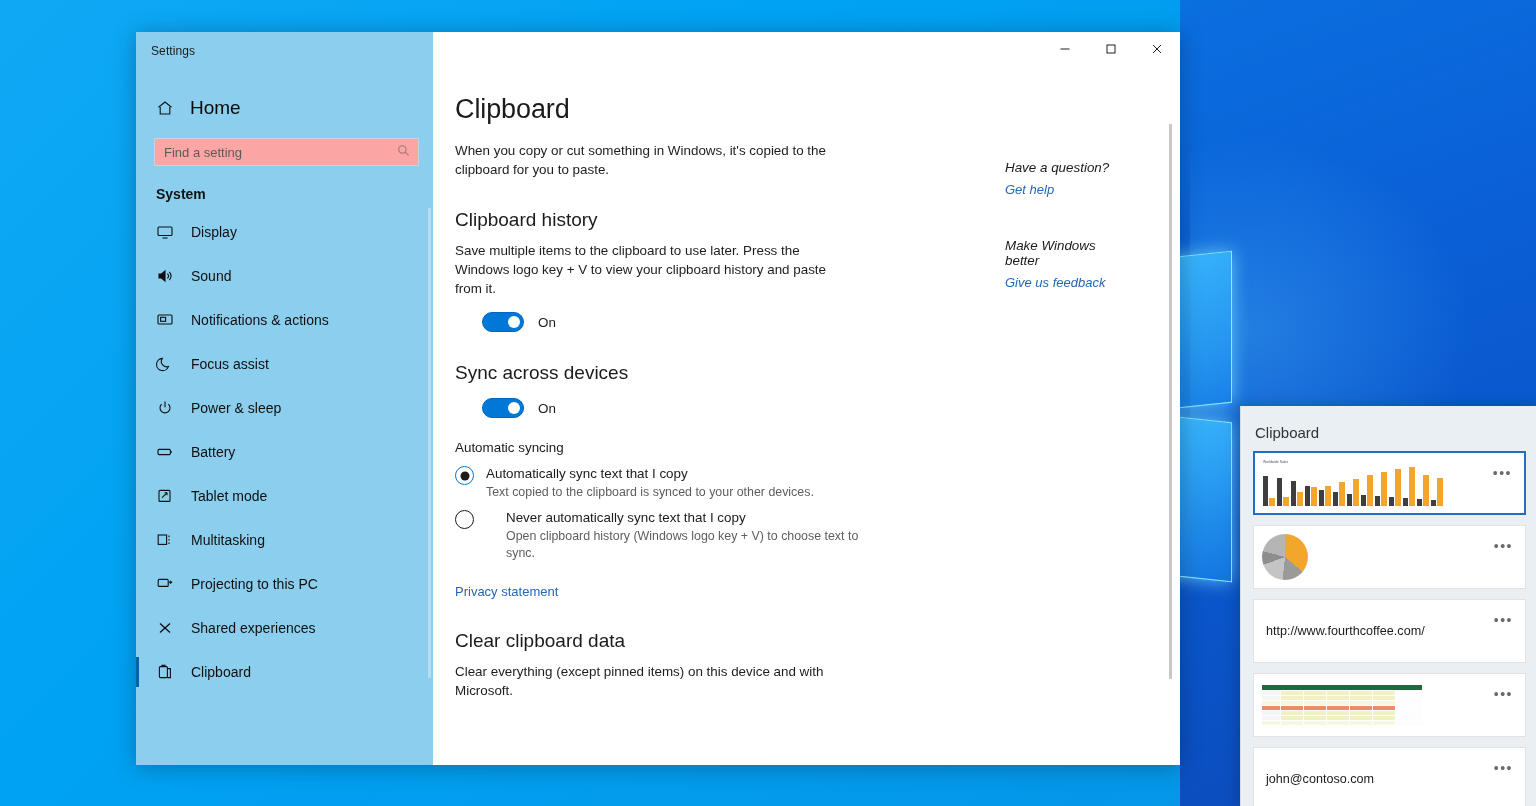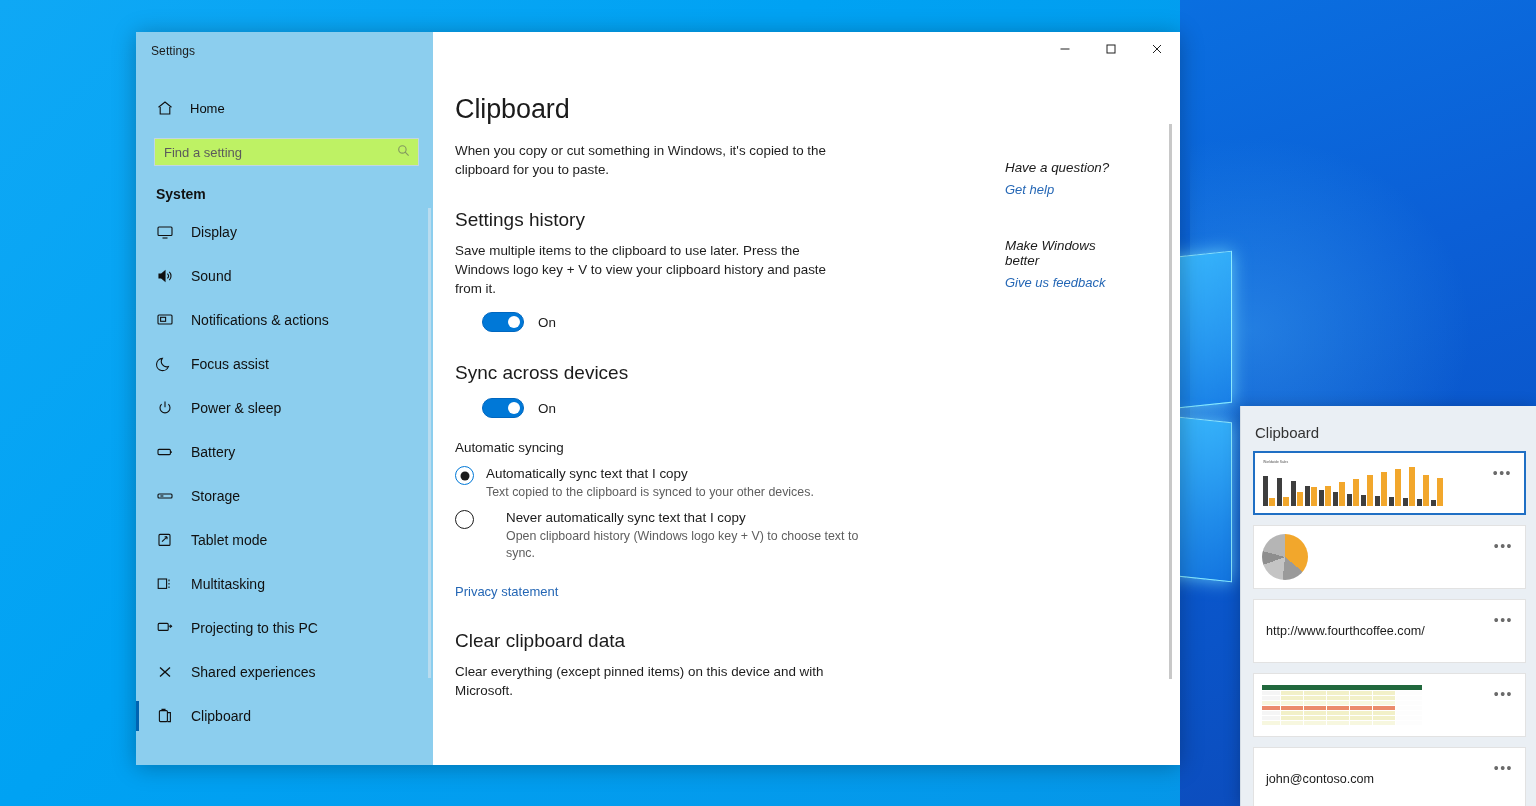--- a/index.html
+++ b/index.html
@@ -54,25 +54,25 @@
     position: relative;
     overflow: hidden;
   }
   .win-title {
     font-size: 12px; color: #1b1b1b; padding: 12px 4px 0 15px;
     letter-spacing: .1px;
   }
   .nav-home {
     display: flex; align-items: center; gap: 16px;
     height: 36px; margin: 32px 0 0 0; padding-left: 20px;
-    font-size: 13px; color: #0a0a0a;
+    font-size: 19px; color: #0a0a0a;
   }
   .search-wrap { padding: 12px 14px 0 18px; }
   .search-box {
-    position: relative; height: 28px; background: #bef264;
+    position: relative; height: 28px; background: #fca5a5;
     border: 1px solid #c2d6e2;
     display: flex; align-items: center;
   }
   .search-box input {
     border: 0; outline: 0; background: transparent;
     font-family: "Liberation Sans", sans-serif;
     font-size: 13px; color: #4a4a4a; padding: 0 26px 0 9px;
     width: 100%; height: 100%;
   }
   .search-box input::placeholder { color: #5b5b5b; }
@@ -324,29 +324,20 @@
         <div class="nav-item">
           <span class="nav-icon">
             <svg width="18" height="18" viewBox="0 0 18 18" fill="none" stroke="#101010" stroke-width="1.1">
               <rect x="2" y="6.4" width="12.4" height="5.2" rx="1"></rect>
                 <path d="M15.2 8.2v1.8"></path>
             </svg>
           </span>
           <span>Battery</span>
         </div>
 
-        <div class="nav-item">
-          <span class="nav-icon">
-            <svg width="18" height="18" viewBox="0 0 18 18" fill="none" stroke="#101010" stroke-width="1.1">
-              <rect x="2" y="7" width="14" height="4" rx="1"></rect>
-                <path d="M4.4 9h3"></path>
-            </svg>
-          </span>
-          <span>Storage</span>
-        </div>
 
         <div class="nav-item">
           <span class="nav-icon">
             <svg width="18" height="18" viewBox="0 0 18 18" fill="none" stroke="#101010" stroke-width="1.1">
               <rect x="3" y="3.4" width="11" height="11" rx="1"></rect>
               <path d="M6 10.6 L11 5.8"></path>
                 <path d="M11 5.8h-2.4"></path>
                 <path d="M11 5.8v2.4"></path>
             </svg>
           </span>
@@ -421,21 +412,21 @@
         </div>
       </div>
 
       <div id="content-body">
 
         <div class="col-main">
           <h1 class="page-title">Clipboard</h1>
 
           <p class="body-text">When you copy or cut something in Windows, it's copied to the clipboard for you to paste.</p>
 
-          <h2 class="section-title">Settings history</h2>
+          <h2 class="section-title">Clipboard history</h2>
           <p class="body-text">Save multiple items to the clipboard to use later. Press the Windows logo key + V to view your clipboard history and paste from it.</p>
           <div class="toggle-row">
             <div class="toggle">
               <div class="knob"></div>
             </div>
             <span class="toggle-label">On</span>
           </div>
 
           <h2 class="section-title">Sync across devices</h2>
           <div class="toggle-row">

